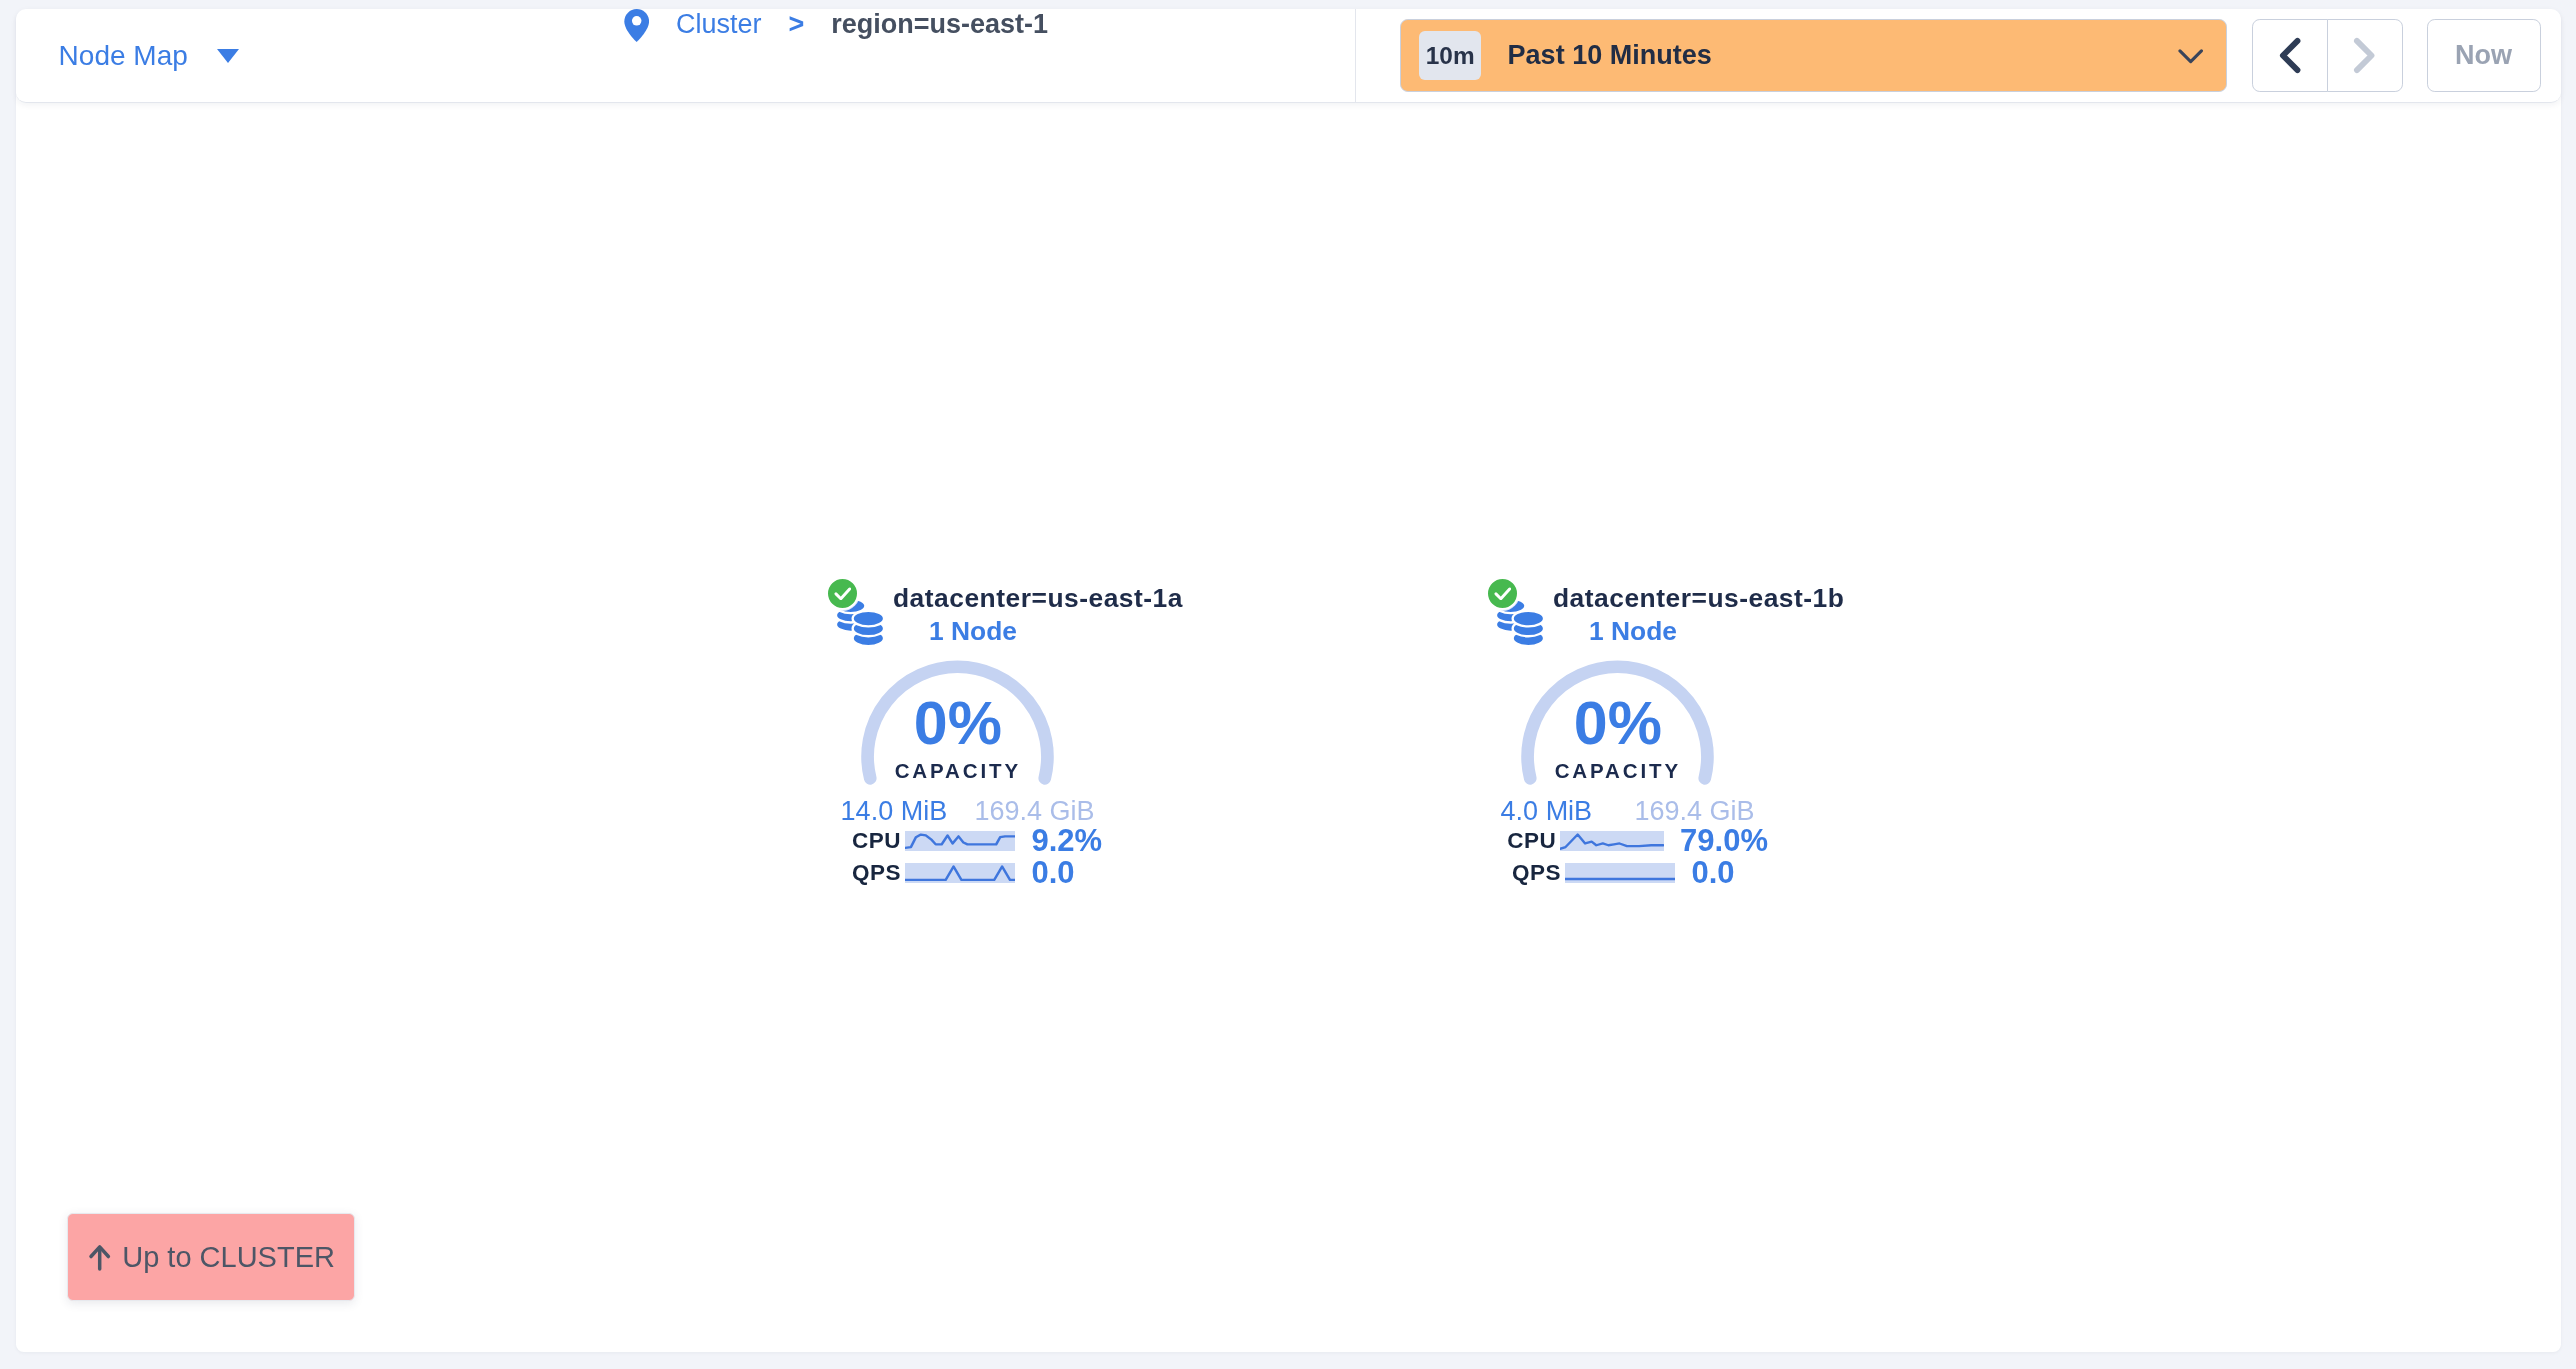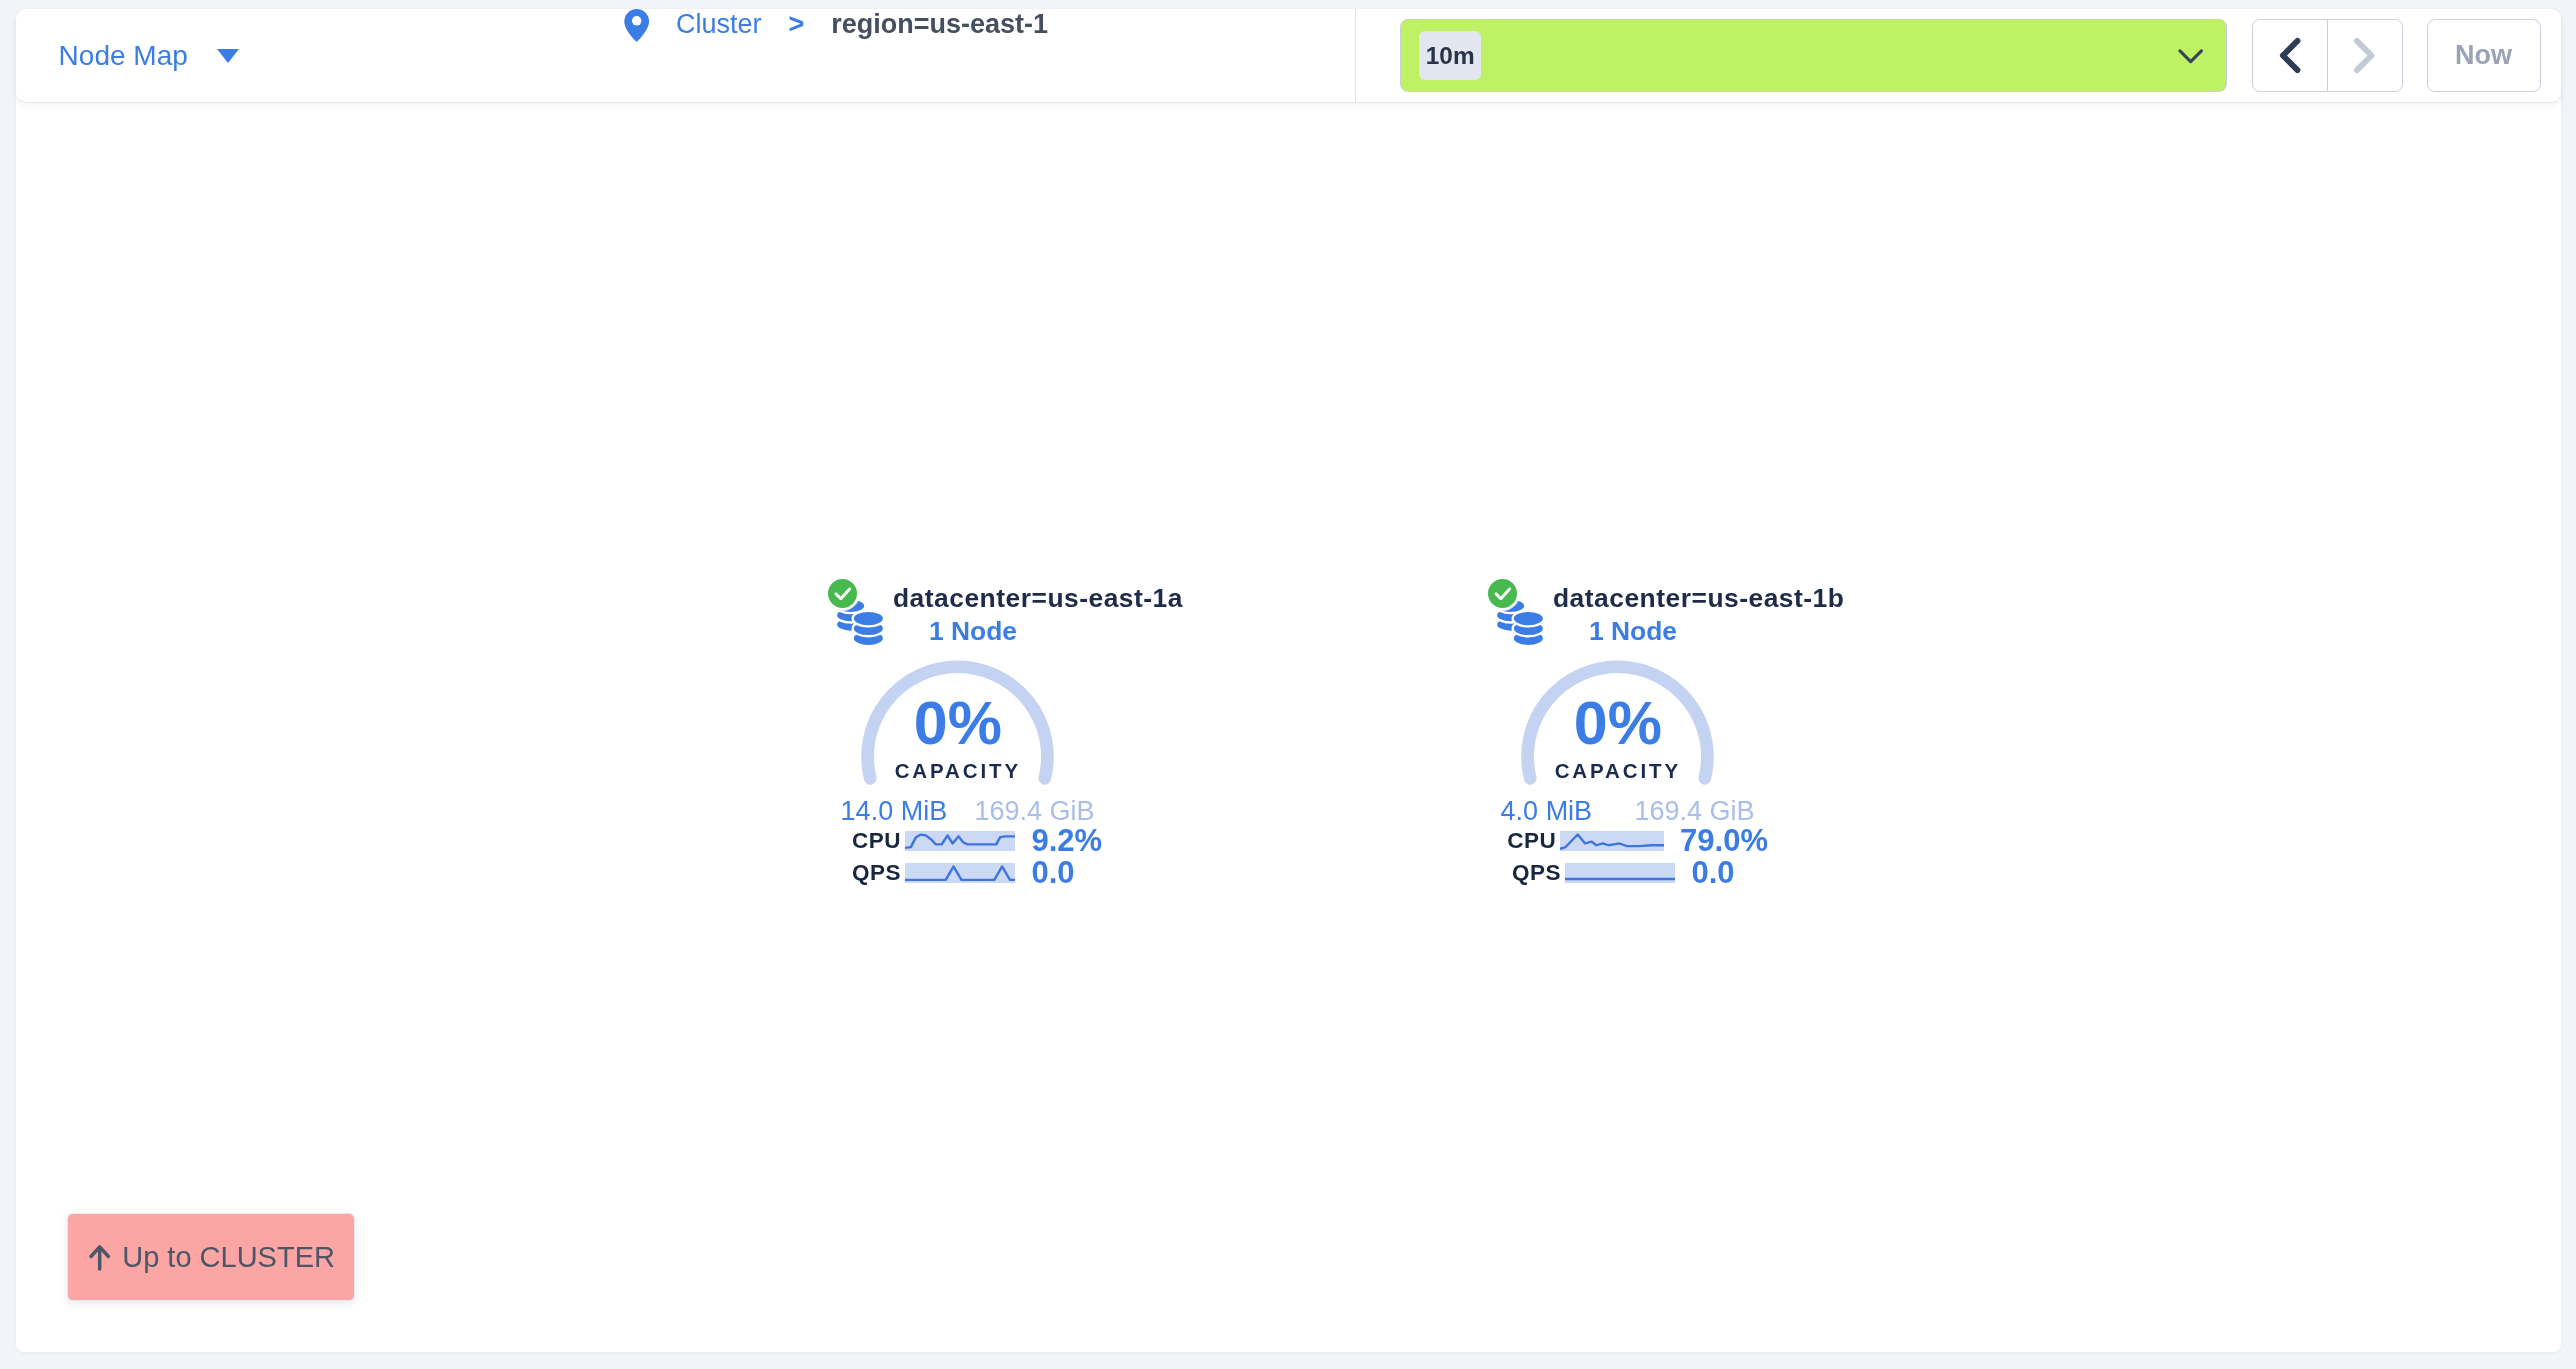--- a/index.html
+++ b/index.html
@@ -38,21 +38,21 @@
   }
   .breadcrumb .pin{width:25.4px;height:33px;display:block;}
   .breadcrumb .link{color:#3b7de4;font-weight:500;cursor:pointer;}
   .breadcrumb .sep{color:#3b7de4;font-weight:700;}
   .breadcrumb .current{color:#454f60;font-weight:700;}
   .topbar-divider{
     position:absolute;left:1339px;top:0;width:1px;height:93px;background:#e3e6ed;
   }
   .time-picker{
     position:absolute;left:1384px;top:9.8px;width:827px;height:73px;
-    border:1px solid #c9d0dd;border-radius:7.8px;background:#bef264;
+    border:1px solid #c9d0dd;border-radius:7.8px;background:#fdba74;
     display:flex;align-items:center;box-sizing:border-box;cursor:pointer;
   }
   .time-badge{
     position:absolute;left:18.6px;top:11.7px;height:49px;width:62px;
     background:#e2e6ee;border-radius:5.9px;
     display:flex;align-items:center;justify-content:center;
     font-size:24.4px;font-weight:700;color:#283349;
   }
   .time-label{
     position:absolute;left:107px;top:0;height:71px;display:flex;align-items:center;
@@ -153,20 +153,21 @@
     </svg>
     <span class="link">Cluster</span>
     <span class="sep">&gt;</span>
     <span class="current">region=us-east-1</span>
   </div>
 
   <div class="topbar-divider"></div>
 
   <div class="time-picker">
     <span class="time-badge">10m</span>
+    <span class="time-label">Past 10 Minutes</span>
     <svg class="time-chevron" width="25.4" height="15.6" viewBox="0 0 26 16">
       <polyline points="2,2 13,13 24,2" fill="none" stroke="#39445a" stroke-width="3.2" stroke-linecap="round" stroke-linejoin="round"></polyline>
     </svg>
   </div>
 
   <div class="nav-group">
     <button class="nav-btn prev">
       <svg width="25.4" height="37" viewBox="0 0 26 38">
         <polyline points="21,4 6,19 21,34" fill="none" stroke="#2e3c55" stroke-width="6" stroke-linecap="round" stroke-linejoin="round"></polyline>
       </svg>

